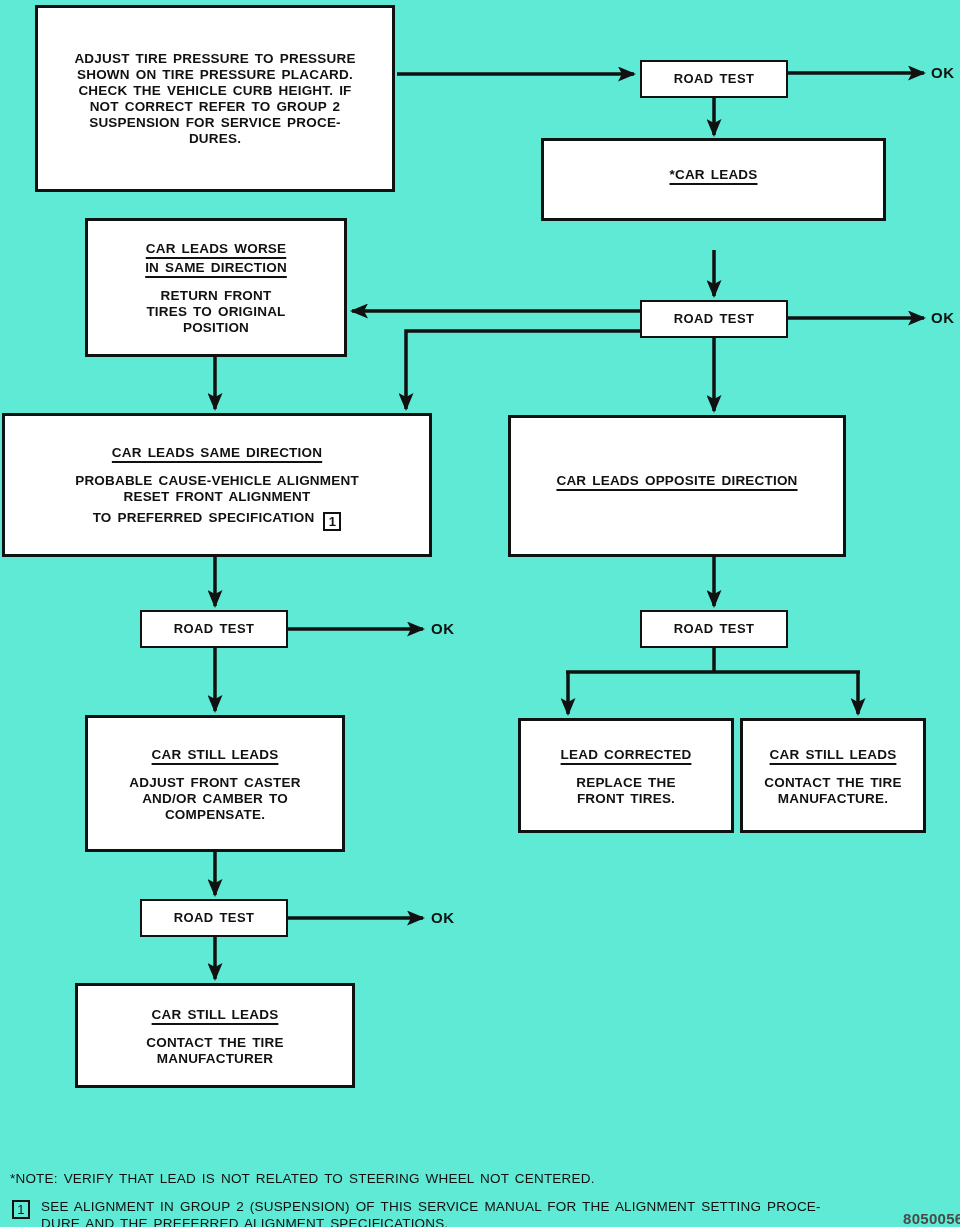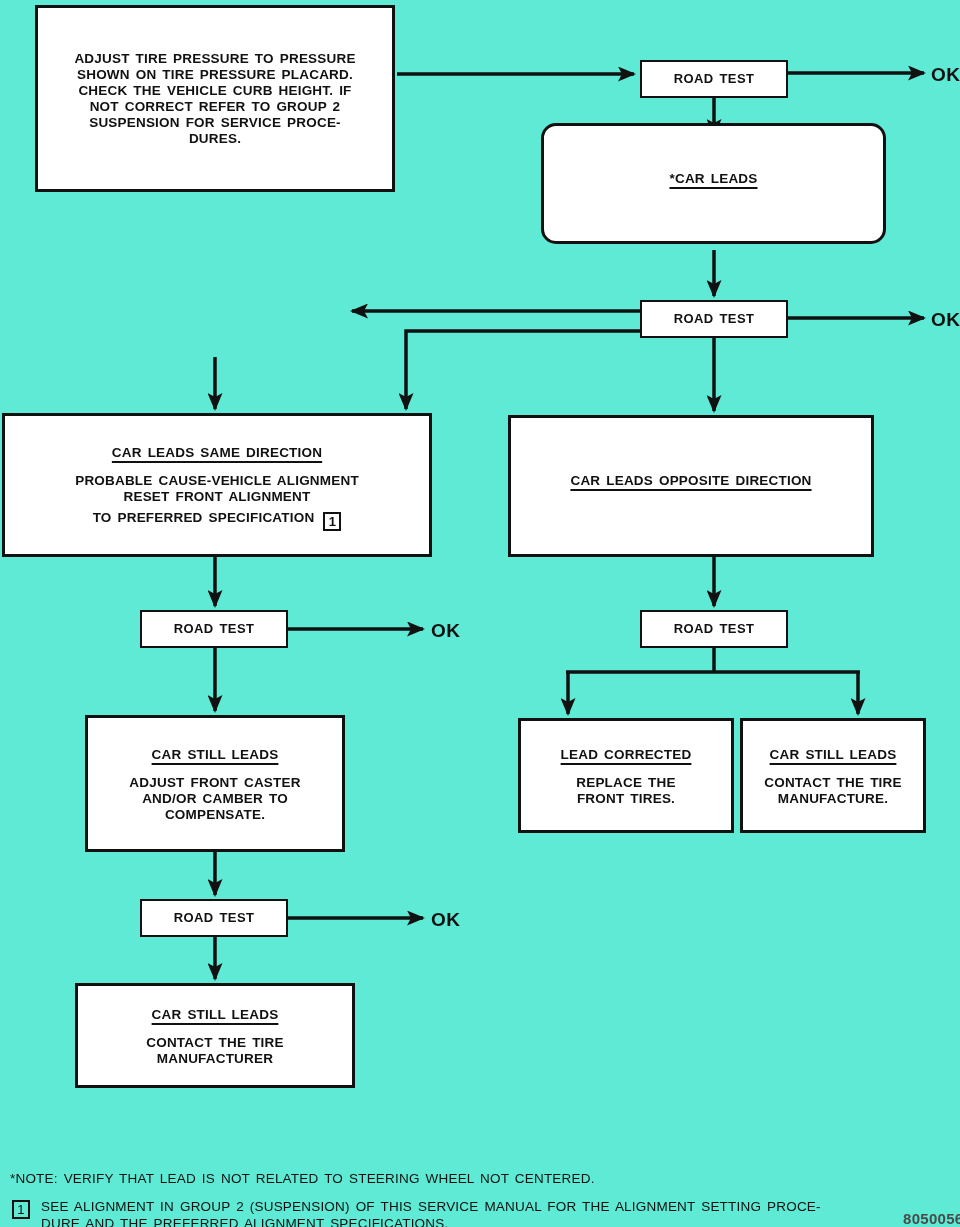--- a/index.html
+++ b/index.html
@@ -52,21 +52,21 @@
   .rt {
     border-width: 2px;
     width: 148px;
     height: 38px;
     font-size: 13px;
     letter-spacing: 0.4px;
   }
   .ok-label {
     position: absolute;
     font-weight: bold;
-    font-size: 19px;
+    font-size: 15px;
     letter-spacing: 0.5px;
   }
   .lastline {
     display: flex;
     align-items: center;
     justify-content: center;
     margin-top: 4px;
   }
   .refbox {
     display: inline-flex;
@@ -78,25 +78,25 @@
     height: 19px;
     font-size: 13px;
     line-height: 13px;
     margin-left: 9px;
     position: relative;
     top: 3px;
   }
   
   #box-start            { left: 35px;  top: 5px;   width: 360px; height: 187px; }
   #box-rt1              { left: 640px; top: 60px; }
-  #box-car-leads        { left: 541px; top: 123px; width: 345px; height: 121px; border-radius: 15px; }
+  #box-car-leads        { left: 541px; top: 138px; width: 345px; height: 83px; }
   #box-rt2              { left: 640px; top: 300px; }
   #box-worse            { left: 85px;  top: 218px; width: 262px; height: 139px; }
   #box-same             { left: 2px;   top: 413px; width: 430px; height: 144px; }
-  #box-opposite         { left: 508px; top: 415px; width: 366px; height: 142px; }
+  #box-opposite         { left: 508px; top: 415px; width: 338px; height: 142px; }
   #box-rt3              { left: 140px; top: 610px; }
   #box-still-caster     { left: 85px;  top: 715px; width: 260px; height: 137px; }
   #box-rt4              { left: 640px; top: 610px; }
   #box-lead-corrected   { left: 470px; top: 718px; width: 216px; height: 115px; margin-left: 48px; }
   #box-still-manufacture{ left: 740px; top: 718px; width: 186px; height: 115px; }
   #box-rt5              { left: 140px; top: 899px; }
   #box-still-manufacturer{ left: 75px; top: 983px; width: 280px; height: 105px; }
   #ok1 { left: 931px; top: 64px; }
   #ok2 { left: 931px; top: 309px; }
   #ok3 { left: 431px; top: 620px; }
@@ -202,20 +202,27 @@
 
   <div class="node" id="box-car-leads">
     <div class="title">*CAR LEADS</div>
   </div>
 
   <div class="node rt" id="box-rt2">
     <span>ROAD TEST</span>
   </div>
   <div class="ok-label" id="ok2">OK</div>
 
+  <div class="node" id="box-worse">
+    <div class="title">CAR LEADS WORSE
+IN SAME DIRECTION</div>
+    <div class="body">RETURN FRONT
+TIRES TO ORIGINAL
+POSITION</div>
+  </div>
 
   <div class="node" id="box-same">
     <div class="title">CAR LEADS SAME DIRECTION</div>
     <div class="body">PROBABLE CAUSE-VEHICLE ALIGNMENT
 RESET FRONT ALIGNMENT</div>
     <div class="lastline">
       <span>TO PREFERRED SPECIFICATION</span>
       <span class="refbox">1</span>
     </div>
   </div>

